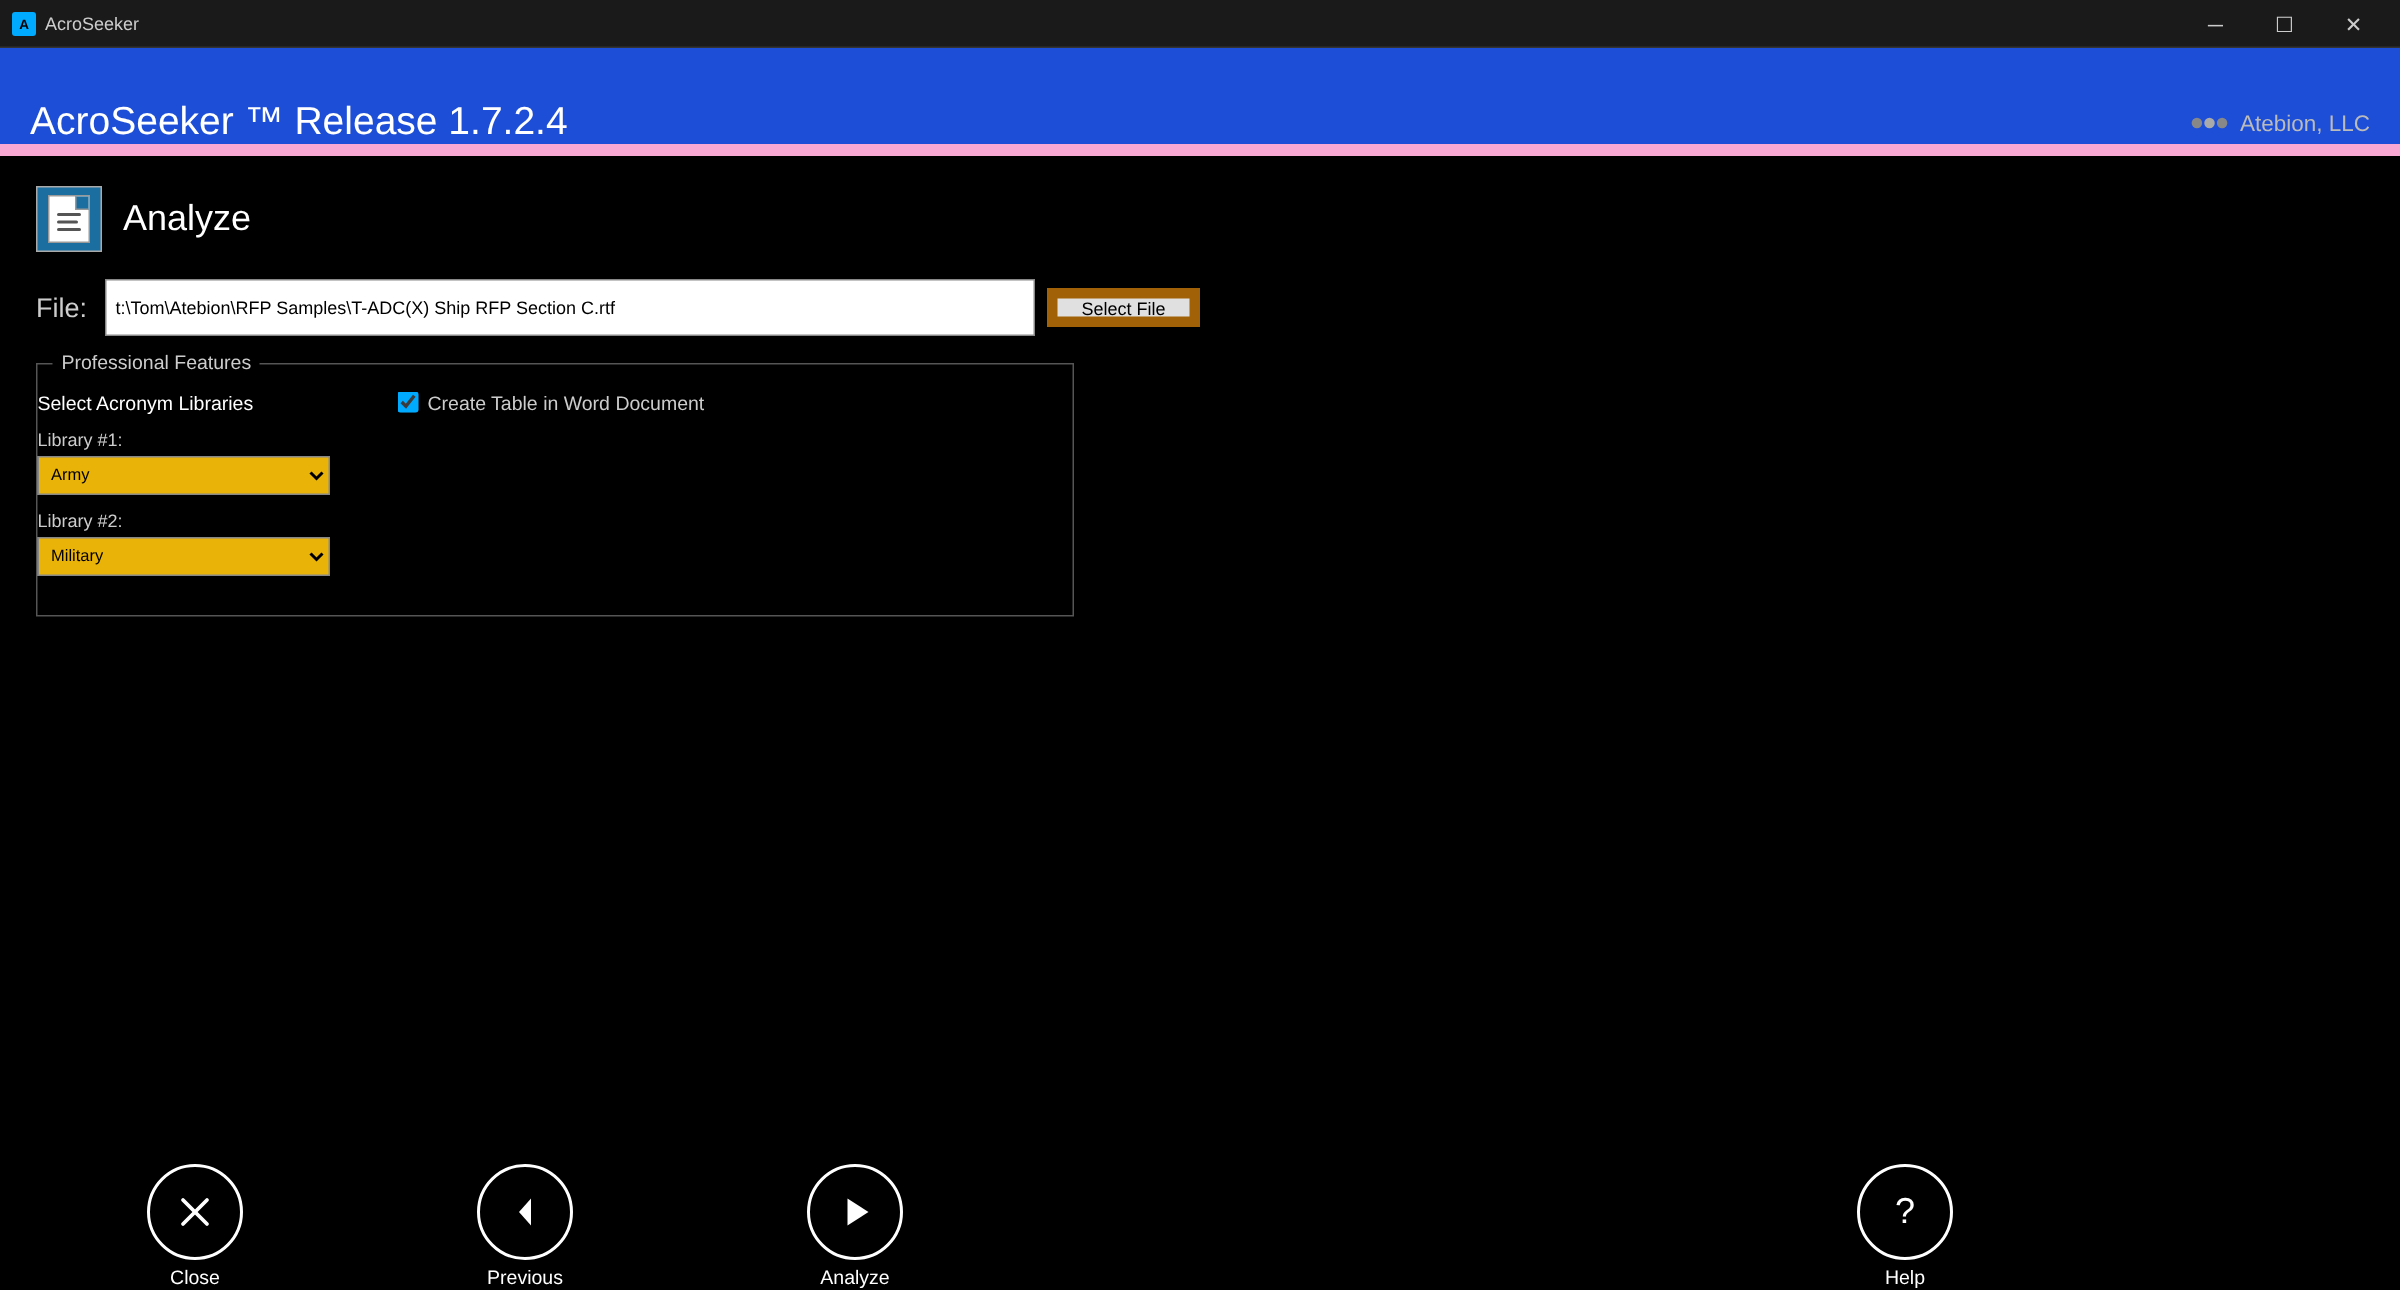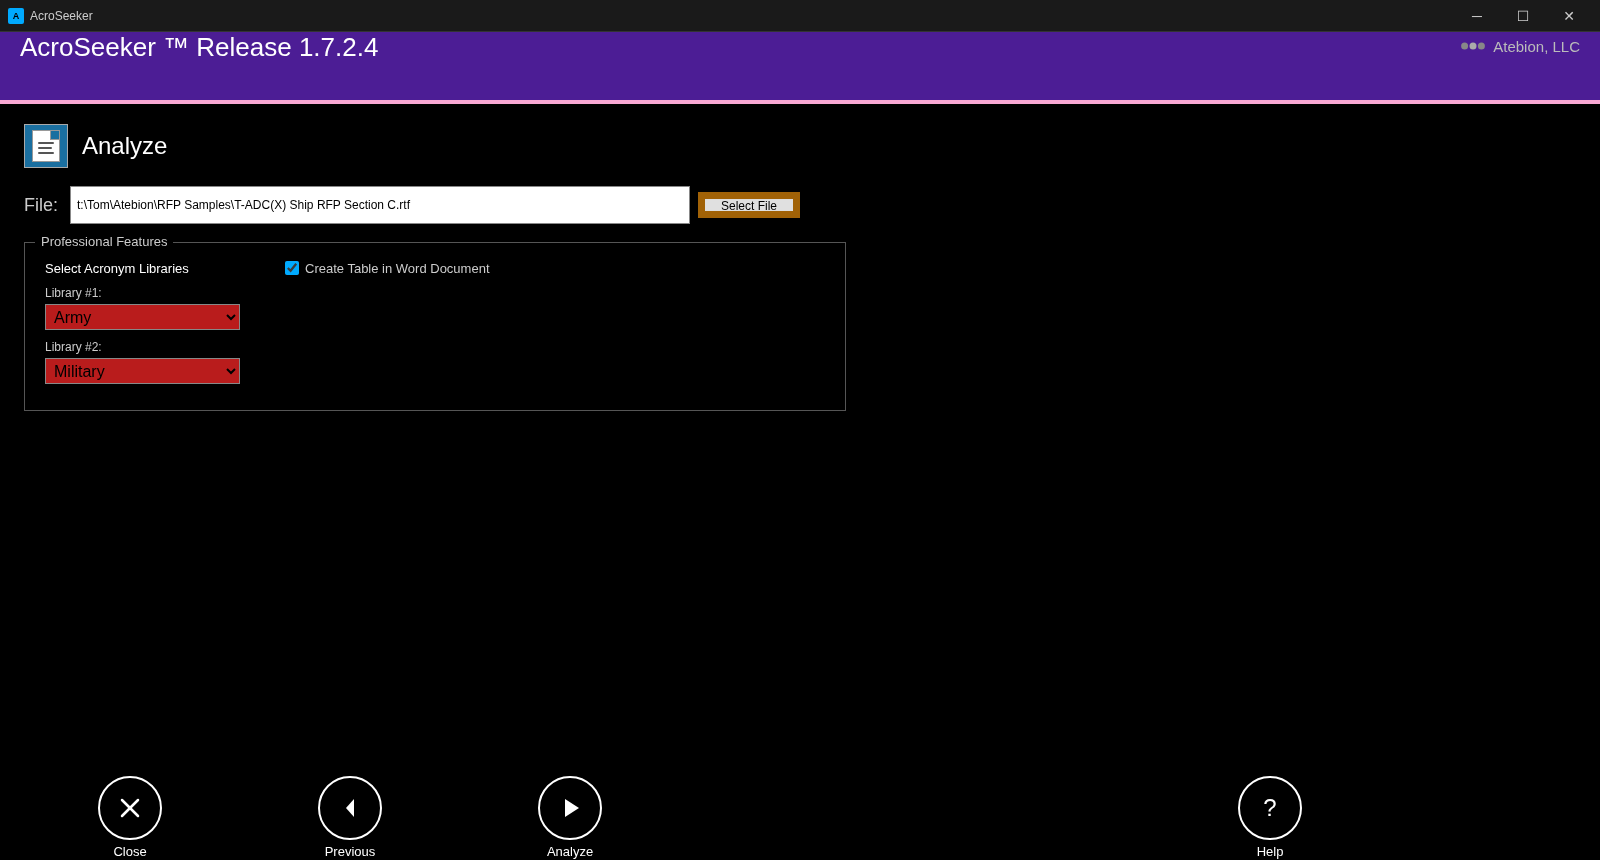--- a/index.html
+++ b/index.html
@@ -54,27 +54,27 @@
       color: #ccc;
       font-size: 14px;
       cursor: pointer;
       display: flex;
       align-items: center;
       justify-content: center;
     }
 
     
     #header {
-      background: #4c1d95;
+      background: #1d4ed8;
       height: 72px;
       display: flex;
-      align-items: flex-start;
+      align-items: flex-end;
       justify-content: space-between;
       padding: 0 20px;
-      border-bottom: 4px solid #f9a8d4;
+      border-bottom: 8px solid #f9a8d4;
     }
     #header-left {
       display: flex;
       align-items: center;
       gap: 12px;
     }
     #header-app-title {
       font-size: 26px;
       font-weight: 300;
       color: #fff;
@@ -172,23 +172,23 @@
       background: #e0e0e0;
       color: #000;
       border: 7px solid #a16207;
       font-size: 12px;
       cursor: pointer;
     }
 
     
     #prof-features {
       border: 1px solid #555;
-      padding: 14px 20px 16px;
+      padding: 14px 0 16px;
       position: relative;
-      width: 822px;
+      width: 692px;
     }
     #prof-features-legend {
       position: absolute;
       top: -9px;
       left: 10px;
       background: #000;
       padding: 0 6px;
       font-size: 13px;
       color: #ccc;
     }
@@ -210,25 +210,25 @@
       margin-bottom: 10px;
     }
     .field-label {
       font-size: 12px;
       color: #ccc;
       margin-bottom: 4px;
     }
     .dropdown-select {
       width: 195px;
       height: 26px;
-      background: #b91c1c;
+      background: #eab308;
       color: #000;
       border: 1px solid #888;
       padding: 2px 4px;
-      font-size: 16px;
+      font-size: 11px;
       cursor: pointer;
       appearance: auto;
       outline: none;
     }
     .dropdown-select-wide {
       width: 195px;
     }
     .lib-row { margin-bottom: 10px; }
 
     

